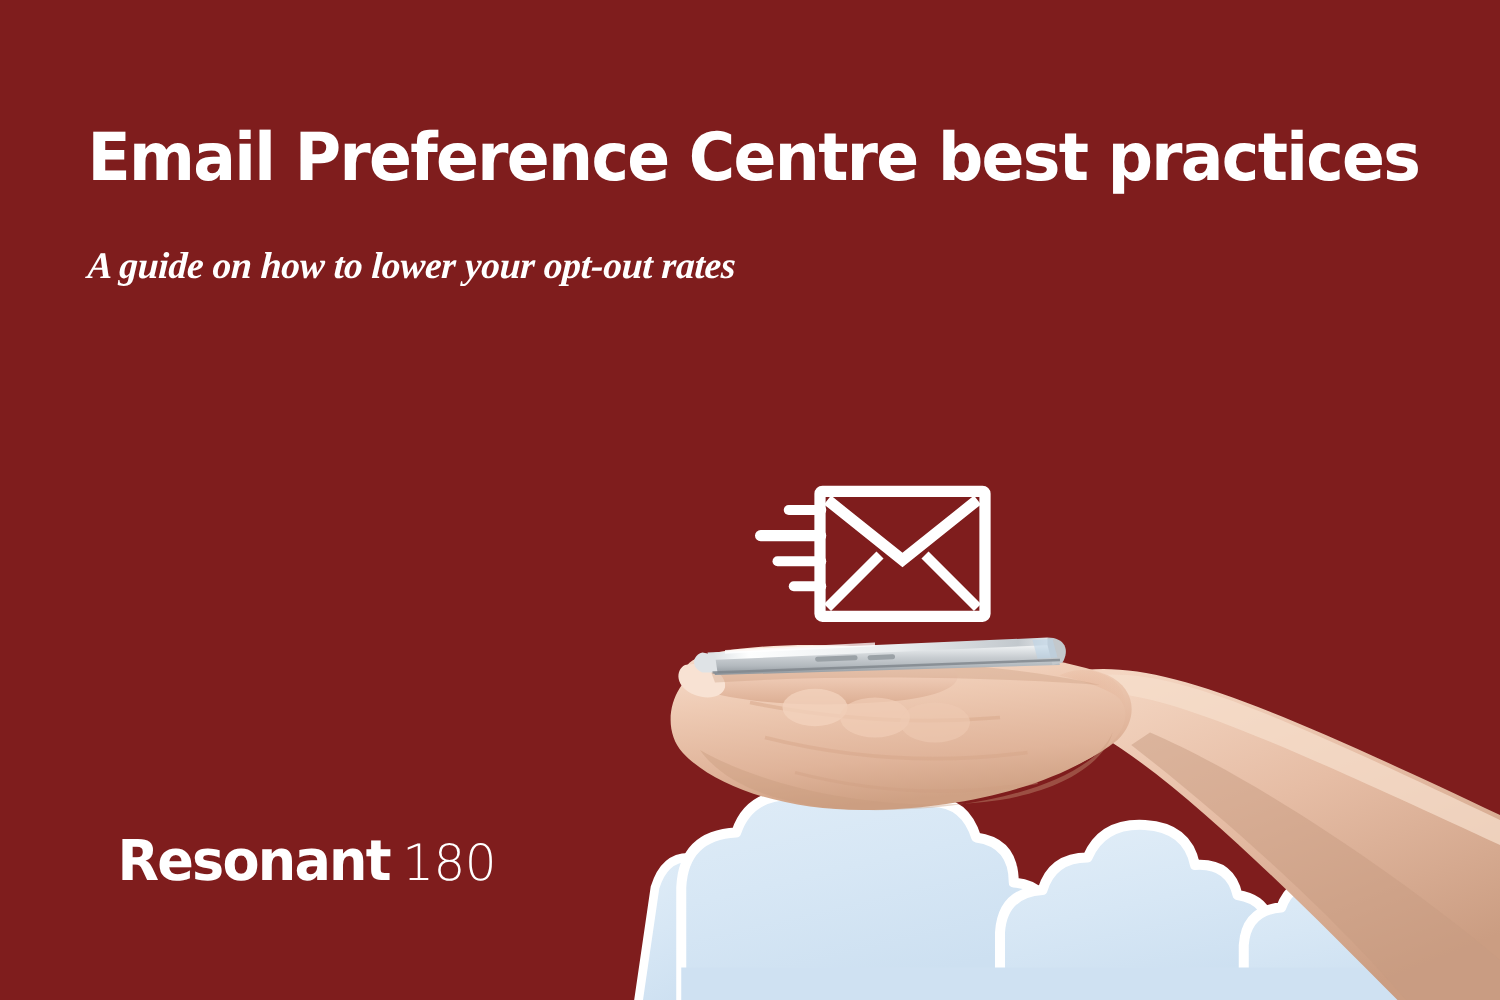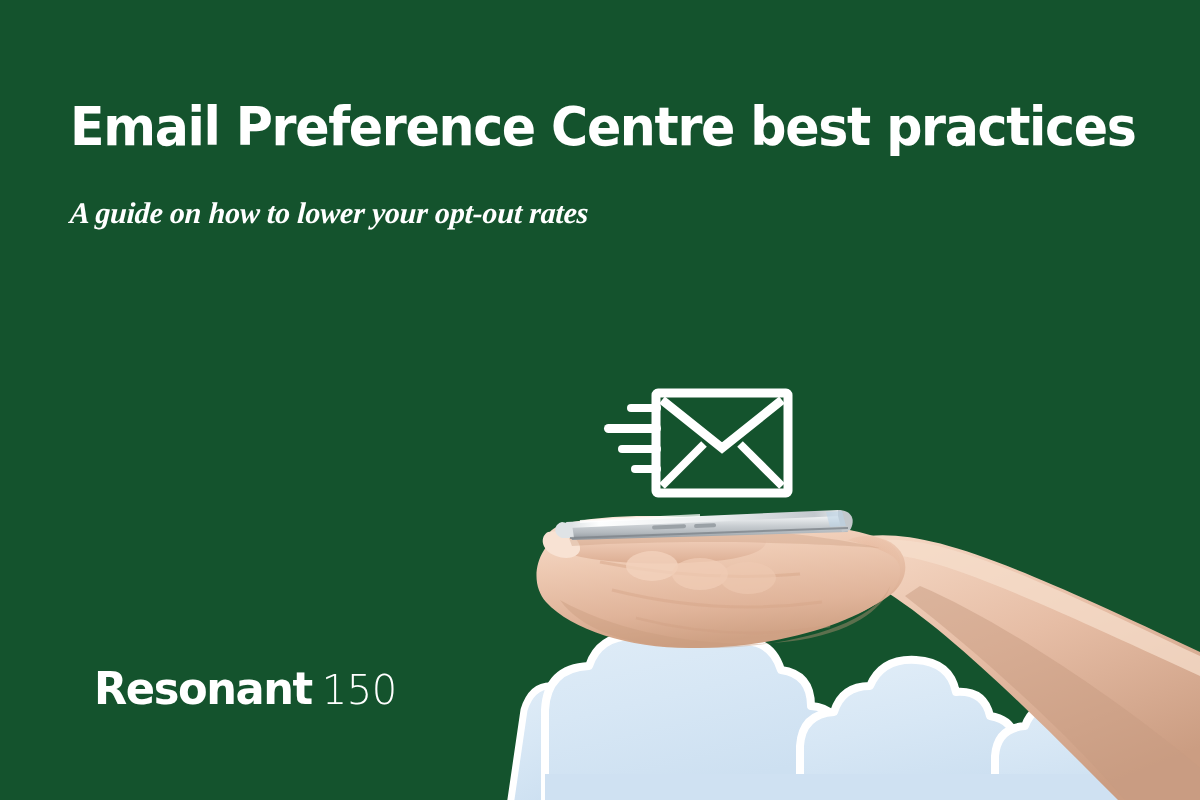--- a/index.html
+++ b/index.html
@@ -10,21 +10,21 @@
     overflow:hidden;
     position:relative;
   }
 
   
   .canvas {
     position:absolute;
     inset:0;
     width:1200px;
     height:800px;
-    background:#14532d;
+    background:#7f1d1d;
     overflow:hidden;
   }
 
   
   .headline {
     position:absolute;
     left:70px;
     top:96px;
     width:1080px;
     color:#ffffff;
@@ -305,16 +305,16 @@
       <path d="M188 100 L146 58" fill="none" stroke="#ffffff" stroke-width="8"></path>
     </g>
   </svg>
 
   <h1 class="headline">Email Preference Centre best practices</h1>
 
   <p class="subhead">A guide on how to lower your opt-out rates</p>
 
   <div class="logo">
     <span class="logo-word">Resonant</span>
-    <span class="logo-num">150</span>
+    <span class="logo-num">180</span>
   </div>
 
 </div>
 
 </body></html>

